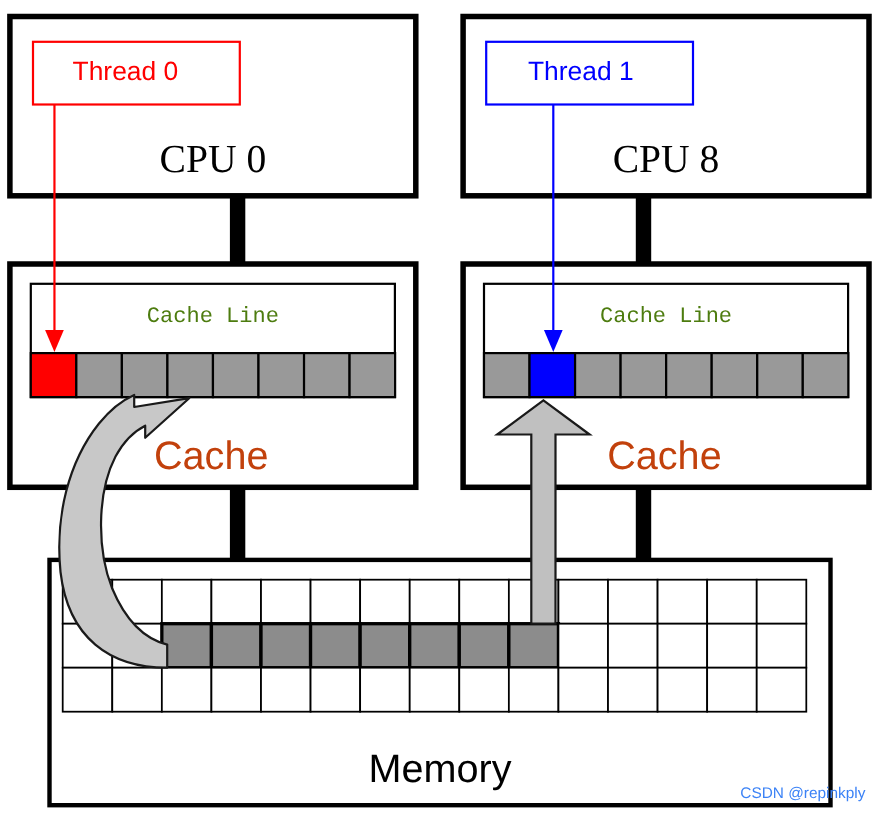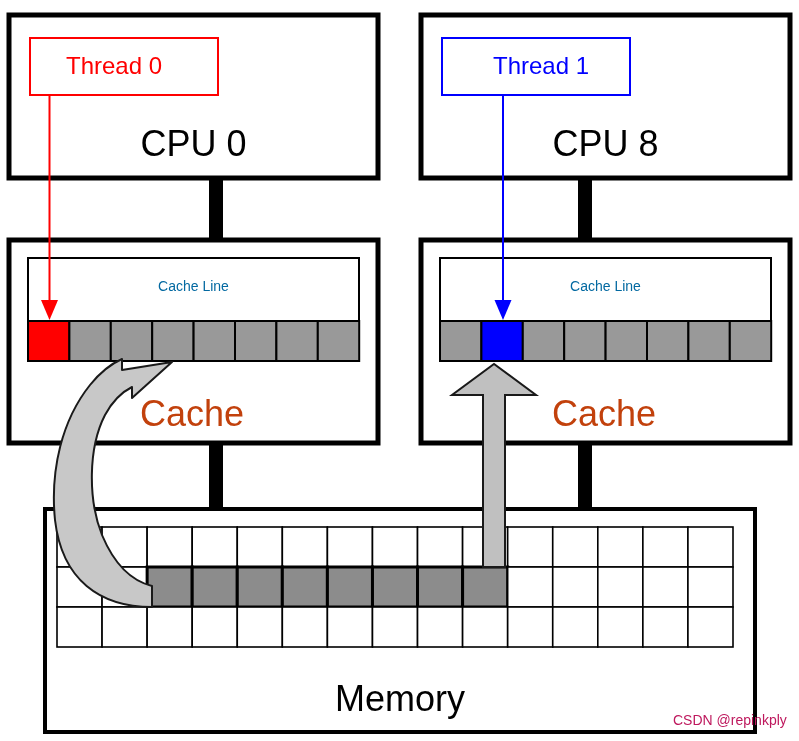--- a/index.html
+++ b/index.html
@@ -26,46 +26,46 @@
   }
   
   .lbl {
     position: absolute;
     white-space: nowrap;
     line-height: 1;
   }
   .cpu-label {
     font-size: 36px;
     color: #000000;
-    font-family: Liberation Sans, sans-serif;
+    font-family: Liberation Serif, serif;
   }
   .cache-label {
     font-size: 36px;
     color: #c2410c;
     font-family: "Liberation Sans", sans-serif;
   }
   .memory-label {
     font-size: 36px;
     color: #000000;
     font-family: "Liberation Sans", sans-serif;
   }
   .cacheline-label {
-    font-size: 14px;
-    color: #0369a1;
-    font-family: Liberation Sans, sans-serif;
+    font-size: 20px;
+    color: #4d7c0f;
+    font-family: Liberation Mono, monospace;
   }
   .thread-label {
     font-size: 24px;
     font-family: "Liberation Sans", sans-serif;
   }
   .thread0 { color: #ff0000; }
   .thread1 { color: #0000ff; }
   .watermark {
     font-size: 14px;
-    color: #be185d;
+    color: #3b82f6;
     font-family: "Liberation Sans", sans-serif;
   }
 </style>
 </head>
 <body>
 
 <div id="stage">
 
   <svg id="svgroot" viewBox="0 0 799 741">
     <defs>
@@ -192,21 +192,21 @@
 
     <line x1="49.5" y1="95" x2="49.5" y2="308" stroke="#ff0000" stroke-width="2"></line>
     <polygon points="41,300 58,300 49.5,320" fill="#ff0000"></polygon>
 
     <line x1="503" y1="95" x2="503" y2="308" stroke="#0000ff" stroke-width="2"></line>
     <polygon points="494.5,300 511.5,300 503,320" fill="#0000ff"></polygon>
   </svg>
 
   <div class="lbl thread-label thread0" style="left:30px; top:54px; width:168px; text-align:center;">Thread 0</div>
 
-  <div class="lbl thread-label thread1" style="left:447px; top:54px; width:188px; text-align:center;">Thread 1</div>
+  <div class="lbl thread-label thread1" style="left:434px; top:54px; width:188px; text-align:center;">Thread 1</div>
 
   <div class="lbl cpu-label" style="left:9px; top:126px; width:369px; text-align:center;">CPU 0</div>
 
   <div class="lbl cpu-label" style="left:421px; top:126px; width:369px; text-align:center;">CPU 8</div>
 
   <div class="lbl cacheline-label" style="left:28px; top:279px; width:331px; text-align:center;">Cache Line</div>
 
   <div class="lbl cacheline-label" style="left:440px; top:279px; width:331px; text-align:center;">Cache Line</div>
 
   <div class="lbl cache-label" style="left:140px; top:396px;">Cache</div>

